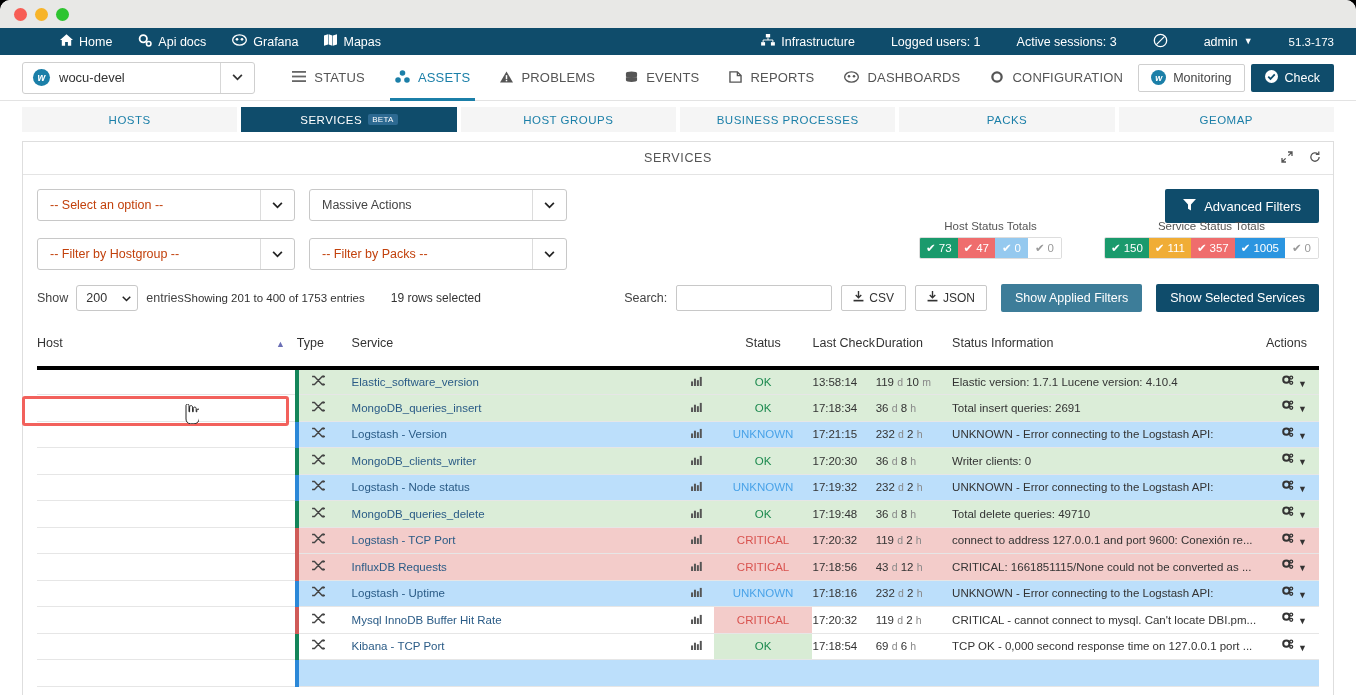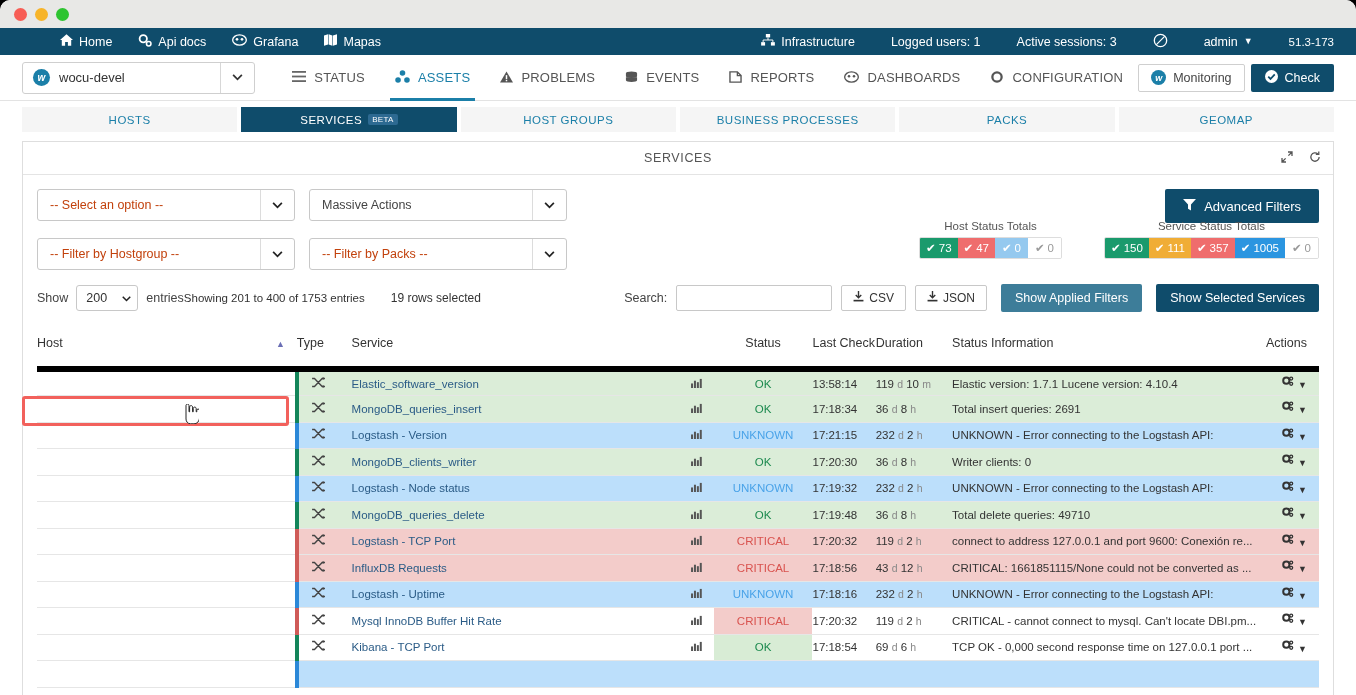--- a/index.html
+++ b/index.html
@@ -185,21 +185,21 @@
   }
   .btn-selected {
     height: 28px; background: #0f4c6b; color: #fff; font-size: 12.5px;
     display: flex; align-items: center; padding: 0 14px; border-radius: 2px; margin-left: 5px;
   }
 
   
   table.svc { width: 100%; border-collapse: collapse; margin-top: 16px; table-layout: fixed; }
   table.svc thead th {
     font-size: 12.5px; color: #333; font-weight: normal; text-align: left;
-    padding: 8px 0 16px; border-bottom: 6px solid #000000; vertical-align: top;
+    padding: 8px 0 16px; border-bottom: 4px solid #000000; vertical-align: top;
   }
   .col-host { width: 255px; }
   .col-type { width: 40px; }
   .col-svc  { width: 335px; }
   .col-stat { width: 97px; }
   .col-last { width: 62px; }
   .col-dur  { width: 75px; }
   .col-info { width: 300px; }
   .col-act  { width: 60px; }
   th.c { text-align: center !important; }

